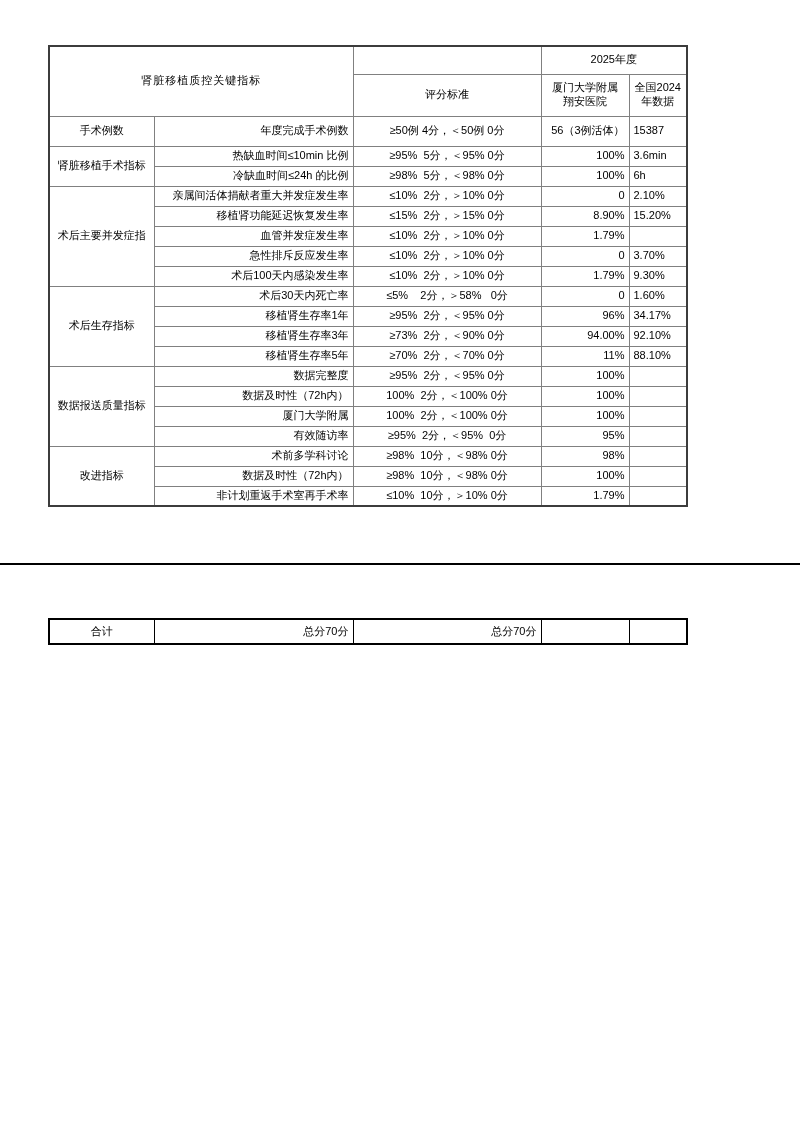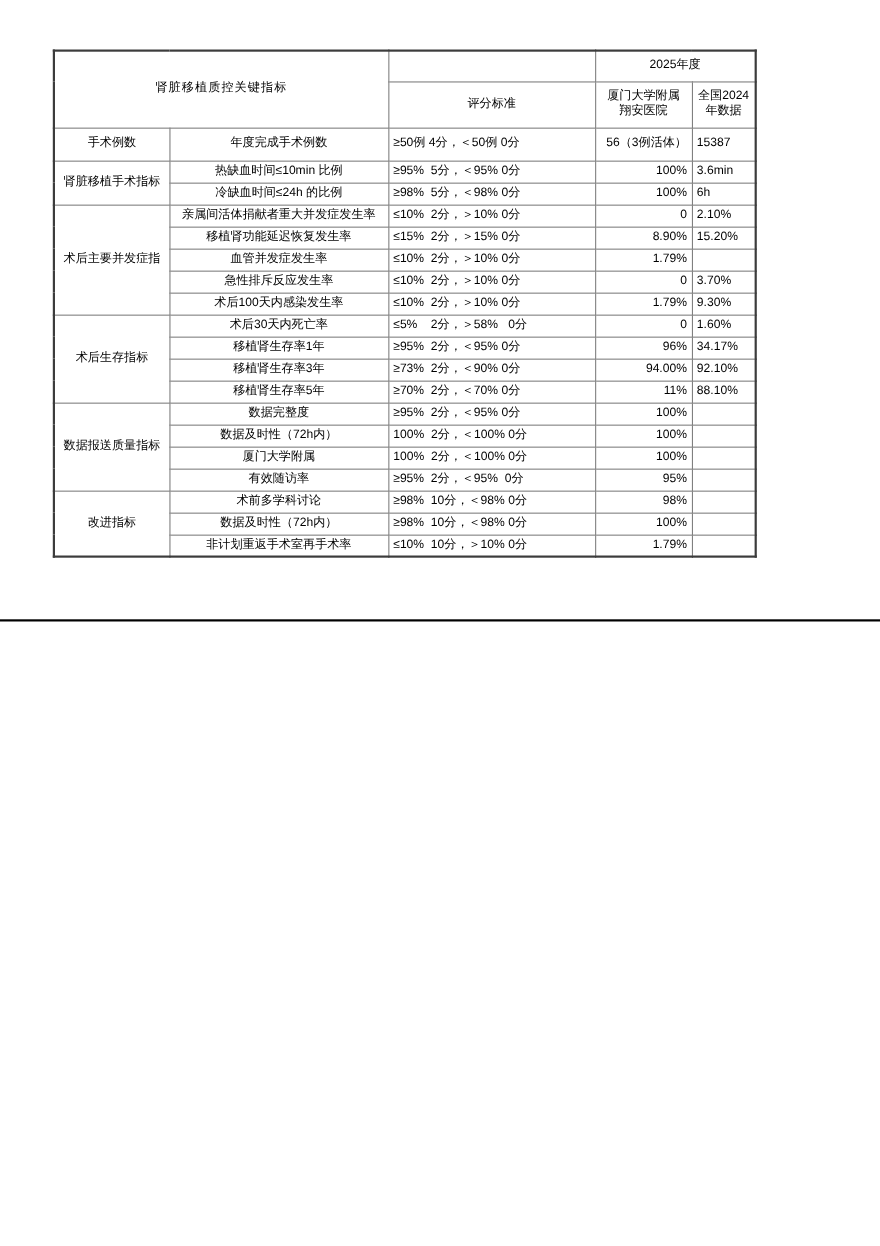--- a/index.html
+++ b/index.html
@@ -25,22 +25,22 @@
     padding: 0 4px; line-height: 1.25;
     overflow: hidden;
   }
   table.main thead tr.hr1 { height: 28px; }
   table.main thead tr.hr2 { height: 42px; }
   table.main tbody tr { height: 20px; }
   table.main tbody tr.tall { height: 30px; }
   .title-cell { font-size: 15px; text-align: center; letter-spacing: 1px; }
   .hdr { text-align: center; white-space: pre-line; }
   .c1 { text-align: center; white-space: nowrap; padding: 0 2px; }
-  .c2 { text-align: center; white-space: nowrap; margin-top: 15px; }
-  .c3 { text-align: left; white-space: pre; margin-top: 26px; }
+  .c2 { text-align: right; white-space: nowrap; margin-top: 15px; }
+  .c3 { text-align: center; white-space: pre; margin-top: 26px; }
   .c4 { text-align: right; white-space: nowrap; padding: 0 1px; margin-top: 32px; }
   .c5 { white-space: nowrap; padding: 0 1px; }
 
   
   .divider {
     position: absolute; left: 0; top: 563px;
     width: 800px; height: 2px; background: #000000;
   }
 
   
@@ -203,14 +203,32 @@
           <td class="c2">非计划重返手术室再手术率</td>
           <td class="c3">≤10%  10分，＞10% 0分</td>
           <td class="c4">1.79%</td>
           <td class="c5"></td>
         </tr>
       </tbody>
   </table>
 
   <div class="divider"></div>
 
+  <table class="totals">
+    <colgroup>
+      <col style="width:105px">
+        <col style="width:199px">
+        <col style="width:188px">
+        <col style="width:88px">
+        <col style="width:58px">
+    </colgroup>
+    <tbody>
+      <tr>
+        <td class="c1">合计</td>
+        <td class="c2">总分70分</td>
+        <td class="c2">总分70分</td>
+        <td class="c4"></td>
+        <td class="c5"></td>
+      </tr>
+    </tbody>
+  </table>
 
 </div>
 
 </body></html>

